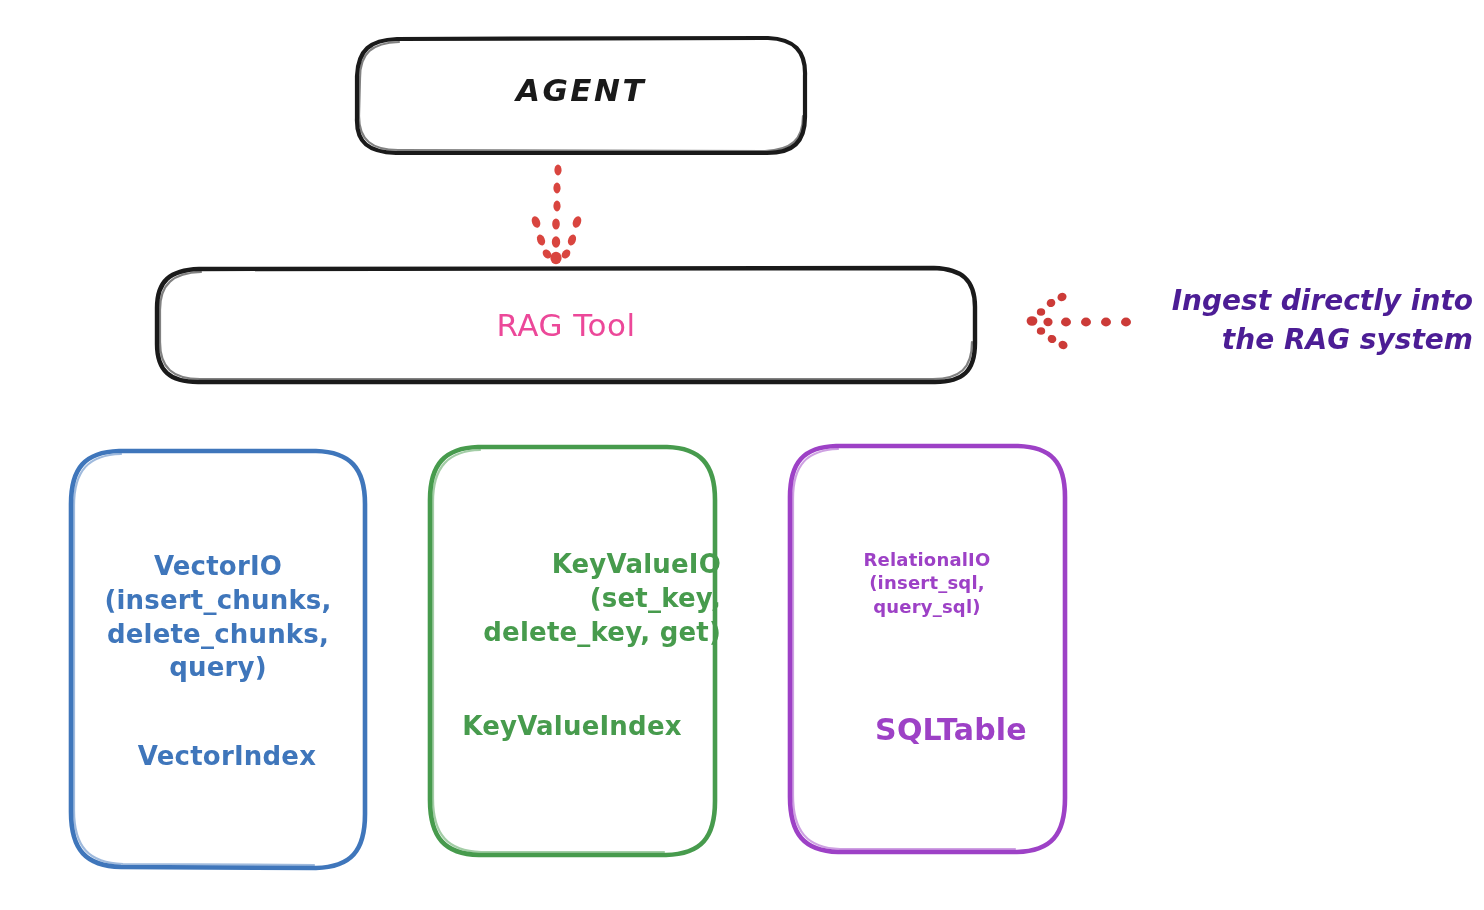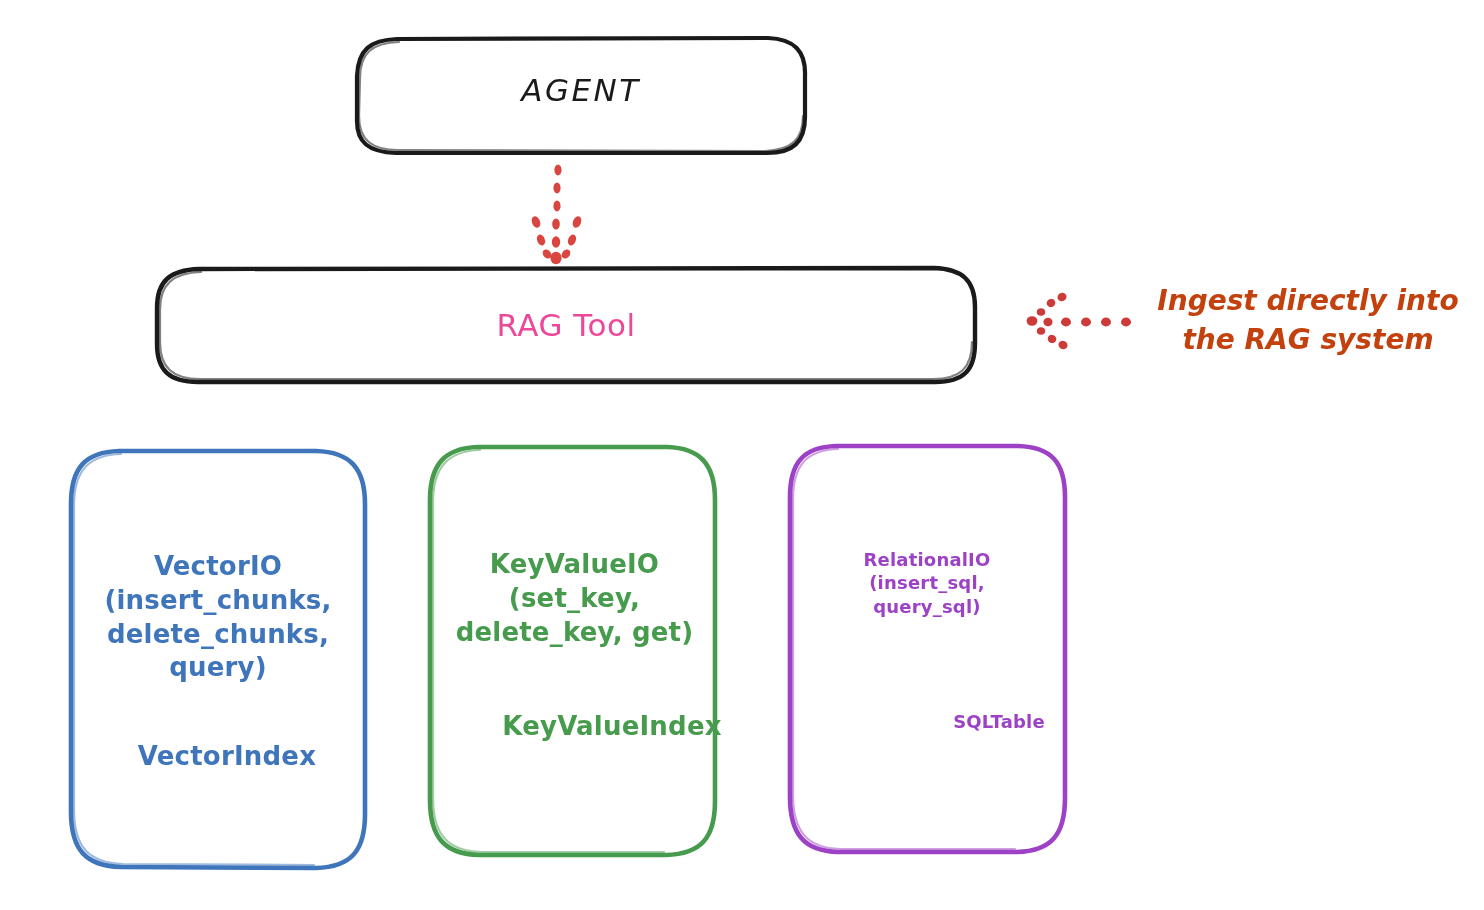--- a/index.html
+++ b/index.html
@@ -33,21 +33,21 @@
   }
 
   
   #agent-label {
     left: 357px;
     top: 70px;
     width: 448px;
     font-size: 31px;
     letter-spacing: 2.5px;
     font-style: italic;
-    font-weight: 400;
+    font-weight: 700;
     color: #1a1a1a;
     font-family: "DejaVu Sans", sans-serif;
   }
 
   
   #ragtool-label {
     left: 157px;
     top: 305px;
     width: 818px;
     font-size: 31px;
@@ -57,23 +57,23 @@
   }
 
   
   #annotation-text {
     position: absolute;
     left: 1143px;
     top: 282px;
     width: 330px;
     font-size: 28px;
     line-height: 1.38;
-    color: #c2410c;
+    color: #4c1d95;
     font-weight: 600;
-    text-align: center;
+    text-align: right;
     white-space: pre-line;
     font-style: italic;
   }
 
   
   .store-api {
     font-weight: 600;
     letter-spacing: 0.2px;
   }
   .store-index {
@@ -85,34 +85,34 @@
     left: 71px; top: 550px; width: 294px;
     font-size: 26px; color: #3f76bb;
   }
   #vector-index {
     left: 80px; top: 740px; width: 294px;
     font-size: 26px; color: #3f76bb;
   }
 
   #kv-api {
     left: 428px; top: 548px; width: 293px;
-    font-size: 26px; color: #479b4d;
+    font-size: 26px; color: #479b4d; text-align: right;
   }
   #kv-index {
     left: 428px; top: 710px; width: 288px;
-    font-size: 26px; color: #479b4d; margin-left: 40px;
+    font-size: 26px; color: #479b4d;
   }
 
   #rel-api {
     left: 788px; top: 548px; width: 278px;
     font-size: 18px; color: #9d41c6;
   }
   #rel-index {
     left: 788px; top: 710px; width: 326px;
-    font-size: 18px; color: #9d41c6; padding-left: 48px;
+    font-size: 30px; color: #9d41c6;
   }
 </style>
 </head>
 <body>
 
 <svg id="canvas" viewBox="0 0 1484 910">
 
   <g>
     <path d="M 397 39
          C 370 40, 358 50, 357 76

